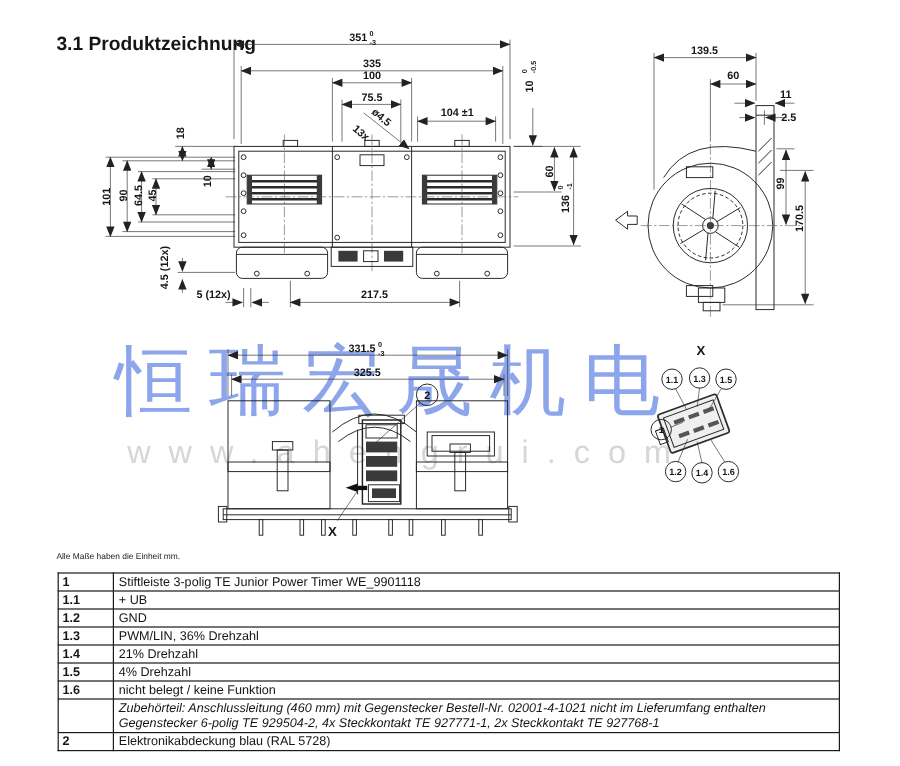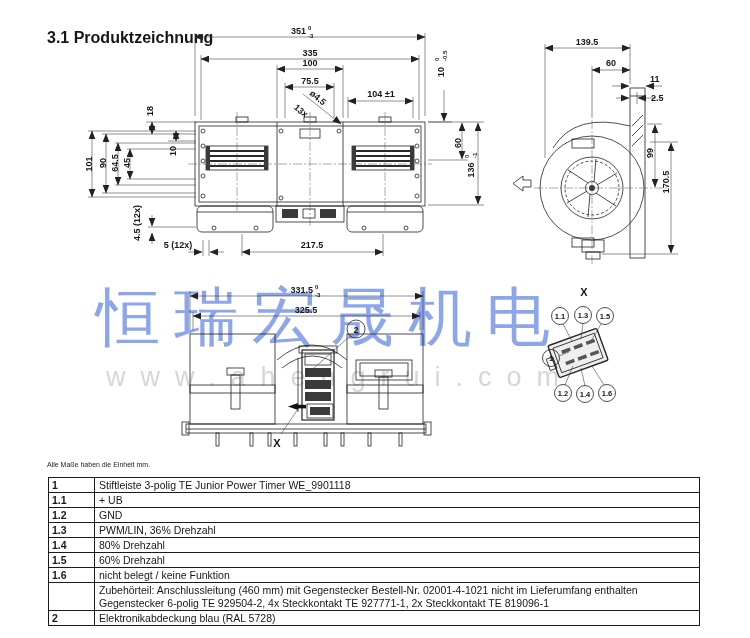--- a/index.html
+++ b/index.html
@@ -21,21 +21,21 @@
   .o2{stroke:#222;fill:none;stroke-width:1.2;}
   .d{stroke:#333;stroke-width:.55;fill:none;}
   .cl{stroke:#555;stroke-width:.5;stroke-dasharray:9 2 2 2;fill:none;}
   .fl{fill:#3a3a3a;stroke:none;}
   .rib{stroke:#2a2a2a;stroke-width:2.1;}
   table.pins{position:absolute;left:48px;top:477px;width:652px;border-collapse:collapse;
              table-layout:fixed;}
   table.pins td{border:1px solid #1a1a1a;font-size:10.5px;line-height:1.18;height:14px;
                 padding:0 2px 0 4px;overflow:hidden;vertical-align:middle;}
   table.pins td:first-child{width:40px;font-weight:bold;padding-left:3px;}
-  tr.tall td{height:27px;}
+  tr.tall td{height:27px;font-style:italic;}
   tr.tall td div{white-space:nowrap;}
 </style>
 </head>
 <body>
 
 <div id="page">
 
   <div class="wm-cjk">恒瑞宏晟机电</div>
   <div class="wm-url">www.ahengrui.com</div>
 
@@ -367,35 +367,35 @@
     <tr>
           <td>1.2</td>
           <td>GND</td>
         </tr>
     <tr>
           <td>1.3</td>
           <td>PWM/LIN, 36% Drehzahl</td>
         </tr>
     <tr>
           <td>1.4</td>
-          <td>80% Drehzahl</td>
+          <td>21% Drehzahl</td>
         </tr>
     <tr>
           <td>1.5</td>
-          <td>60% Drehzahl</td>
+          <td>4% Drehzahl</td>
         </tr>
     <tr>
           <td>1.6</td>
           <td>nicht belegt / keine Funktion</td>
         </tr>
     <tr class="tall">
           <td></td>
       <td>
         <div>Zubehörteil: Anschlussleitung (460 mm) mit Gegenstecker Bestell-Nr. 02001-4-1021 nicht im Lieferumfang enthalten</div>
-        <div>Gegenstecker 6-polig TE 929504-2, 4x Steckkontakt TE 927771-1, 2x Steckkontakt TE 819096-1</div>
+        <div>Gegenstecker 6-polig TE 929504-2, 4x Steckkontakt TE 927771-1, 2x Steckkontakt TE 927768-1</div>
       </td>
         </tr>
     <tr>
           <td>2</td>
           <td>Elektronikabdeckung blau (RAL 5728)</td>
         </tr>
   </tbody>
     </table>
 
 </div>

